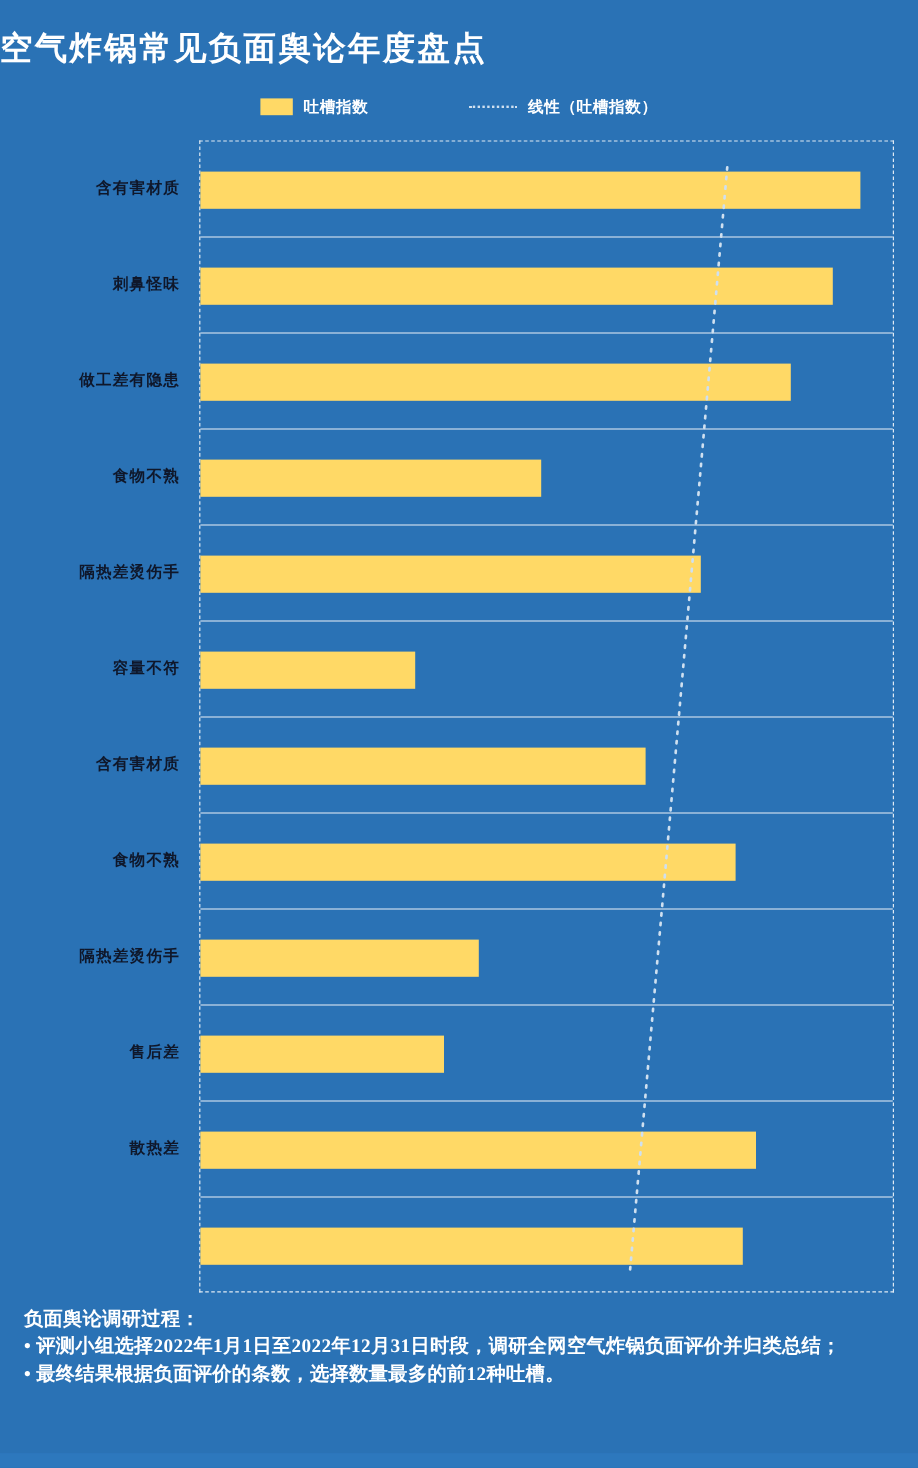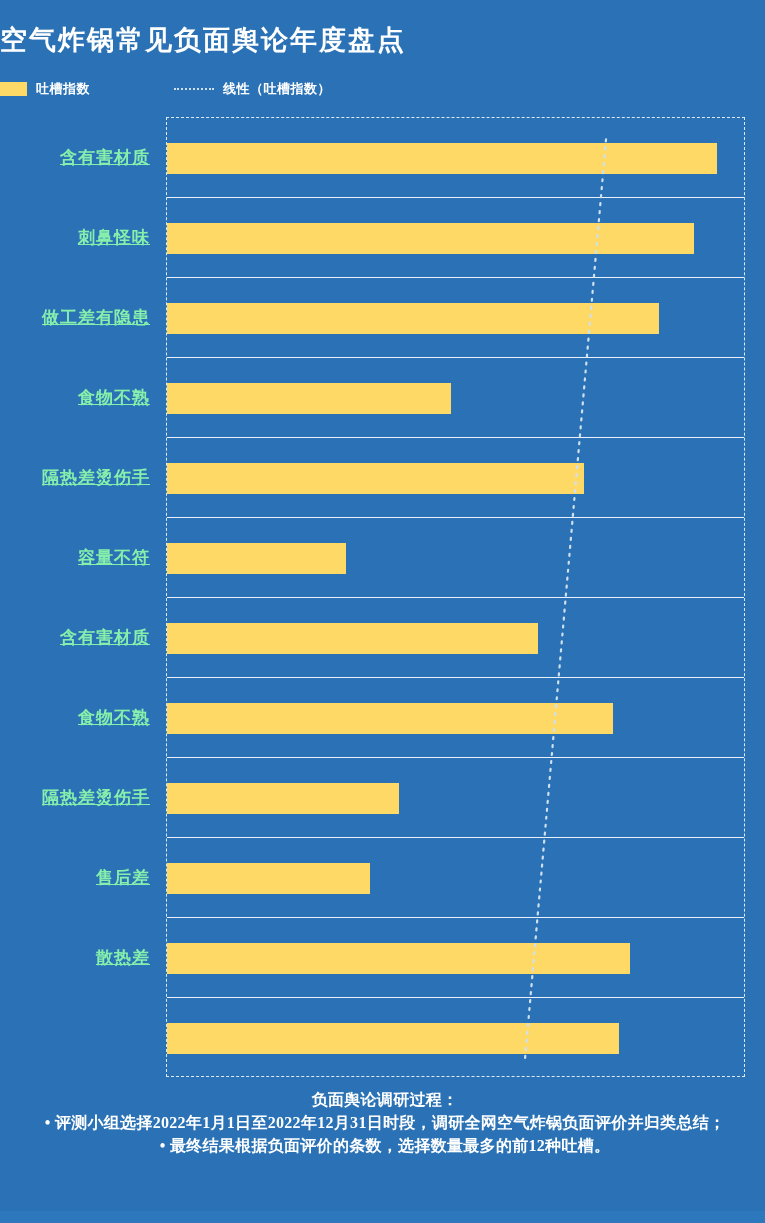--- a/index.html
+++ b/index.html
@@ -13,21 +13,21 @@
 
   .title{
     position:absolute;left:0;top:22px;width:765px;
     text-align:left;color:#ffffff;
     font-size:27px;font-weight:bold;letter-spacing:2px;
     font-family:"Liberation Serif","DejaVu Serif",serif;
   }
 
   .legend{
     position:absolute;left:0;top:80px;width:765px;
-    display:flex;align-items:center;gap:84px;
+    display:flex;justify-content:center;align-items:center;gap:84px;
   }
   .legend-item{display:flex;align-items:center;gap:9px;}
   .legend-swatch{width:27px;height:14px;background:#ffd966;display:block;}
   .legend-dots{
     width:40px;height:0;display:block;
     border-top:2px dotted #cfe0f0;
   }
   .legend-label{
     color:#ffffff;font-size:13px;font-weight:bold;letter-spacing:.5px;
     white-space:nowrap;
@@ -47,33 +47,32 @@
   .row:last-child{border-bottom:none;}
   .bar{
     position:absolute;left:0;top:25px;height:31px;
     background:#ffd966;
   }
 
   .cats{position:absolute;left:0;top:117px;width:160px;height:960px;}
   .cat{
     height:80px;display:flex;align-items:center;justify-content:flex-end;
     padding-right:10px;box-sizing:border-box;
-    color:#86efac;font-size:17px;font-weight:bold;letter-spacing:1px;
+    color:#0f172a;font-size:13px;font-weight:bold;letter-spacing:1px;
     white-space:nowrap;
-    text-decoration:underline;
   }
 
   .trendline{position:absolute;left:0;top:0;width:765px;height:1223px;pointer-events:none;}
 
   .footer{
     position:absolute;left:20px;top:1088px;width:730px;
     color:#ffffff;font-size:16px;font-weight:bold;line-height:1.45;
     letter-spacing:.3px;
   }
-  .footer p{margin:0;text-align:center;}
+  .footer p{margin:0;}
   .bottom-strip{
     position:absolute;left:0;top:1211px;width:765px;height:12px;
     background:#2d78bd;
   }
 </style>
 </head>
 <body>
 
 <div id="canvas">
 

